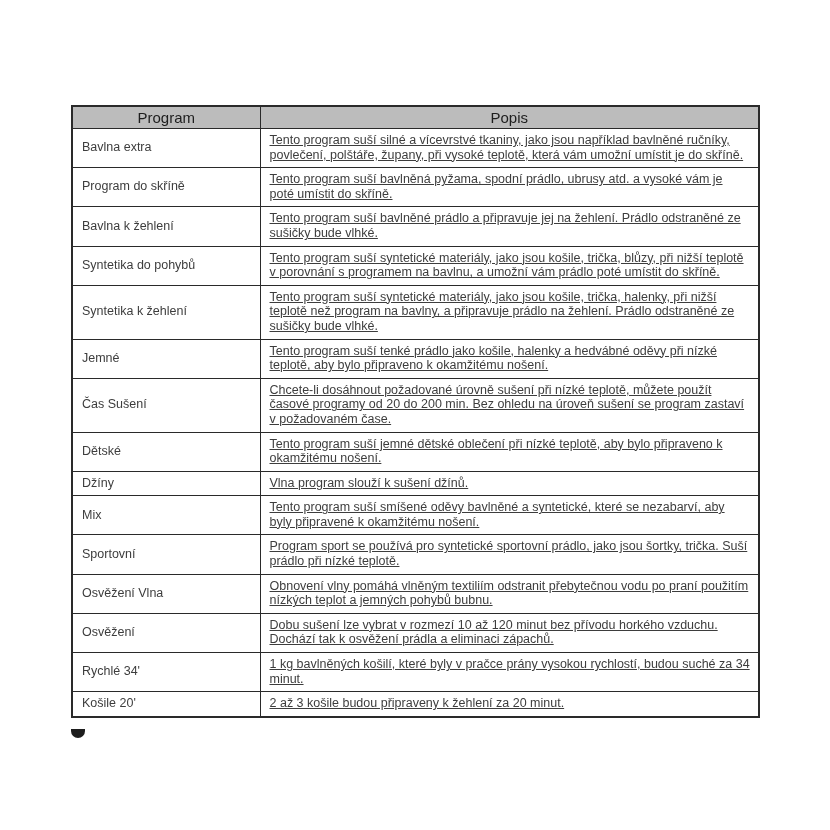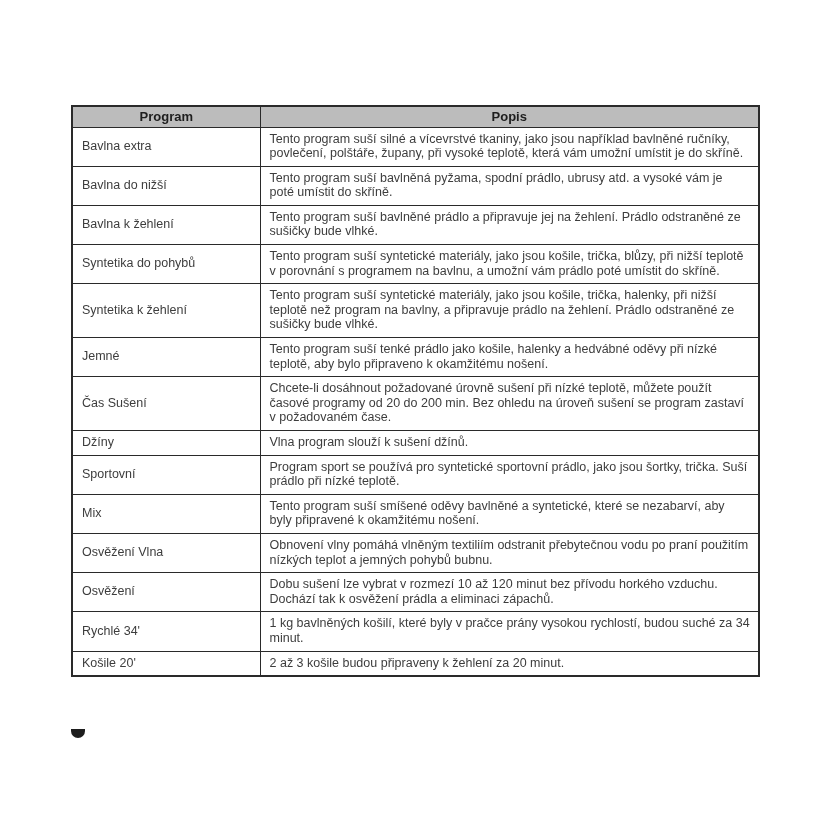--- a/index.html
+++ b/index.html
@@ -27,37 +27,38 @@
   }
   table.program-table col.c1 { width: 188px; }
   table.program-table th,
   table.program-table td {
     border: 1px solid #2a2a2a;
     vertical-align: middle;
   }
   table.program-table th {
     background: #bcbcbc;
     color: #1e1e1e;
-    font-size: 13px;
-    font-weight: bold;
+    font-size: 15px;
+    font-weight: normal;
     text-align: center;
     height: 21px;
     padding: 2px 4px;
   }
   table.program-table td {
     color: #3d3d3d;
     font-size: 12.5px;
     line-height: 14.6px;
   }
   td.prog {
     padding: 4px 6px 5px 9px;
     margin-top: 39px;
   }
   td.desc {
     padding: 4px 8px 5px 9px;
+    text-decoration: underline;
   }
   .bottom-artifact {
     position: absolute;
     left: 71px; top: 729px;
     width: 14px; height: 9px;
     background: #1d1d1d;
     border-radius: 0 0 7px 7px;
   }
 </style>
 </head>
@@ -75,21 +76,21 @@
           <th>Program</th>
           <th>Popis</th>
         </tr>
       </thead>
       <tbody id="table-body">
           <tr>
             <td class="prog">Bavlna extra</td>
             <td class="desc">Tento program suší silné a vícevrstvé tkaniny, jako jsou například bavlněné ručníky, povlečení, polštáře, župany, při vysoké teplotě, která vám umožní umístit je do skříně.</td>
           </tr>
           <tr>
-            <td class="prog">Bavlna do nižší</td>
+            <td class="prog">Program do skříně</td>
             <td class="desc">Tento program suší bavlněná pyžama, spodní prádlo, ubrusy atd. a vysoké vám je poté umístit do skříně.</td>
           </tr>
           <tr>
             <td class="prog">Bavlna k žehlení</td>
             <td class="desc">Tento program suší bavlněné prádlo a připravuje jej na žehlení. Prádlo odstraněné ze sušičky bude vlhké.</td>
           </tr>
           <tr>
             <td class="prog">Syntetika do pohybů</td>
             <td class="desc">Tento program suší syntetické materiály, jako jsou košile, trička, blůzy, při nižší teplotě v porovnání s programem na bavlnu, a umožní vám prádlo poté umístit do skříně.</td>
           </tr>
@@ -99,30 +100,34 @@
           </tr>
           <tr>
             <td class="prog">Jemné</td>
             <td class="desc">Tento program suší tenké prádlo jako košile, halenky a hedvábné oděvy při nízké teplotě, aby bylo připraveno k okamžitému nošení.</td>
           </tr>
           <tr>
             <td class="prog">Čas Sušení</td>
             <td class="desc">Chcete-li dosáhnout požadované úrovně sušení při nízké teplotě, můžete použít časové programy od 20 do 200 min. Bez ohledu na úroveň sušení se program zastaví v požadovaném čase.</td>
           </tr>
           <tr>
+            <td class="prog">Dětské</td>
+            <td class="desc">Tento program suší jemné dětské oblečení při nízké teplotě, aby bylo připraveno k okamžitému nošení.</td>
+          </tr>
+          <tr>
             <td class="prog">Džíny</td>
             <td class="desc">Vlna program slouží k sušení džínů.</td>
           </tr>
           <tr>
+            <td class="prog">Mix</td>
+            <td class="desc">Tento program suší smíšené oděvy bavlněné a syntetické, které se nezabarví, aby byly připravené k okamžitému nošení.</td>
+          </tr>
+          <tr>
             <td class="prog">Sportovní</td>
             <td class="desc">Program sport se používá pro syntetické sportovní prádlo, jako jsou šortky, trička. Suší prádlo při nízké teplotě.</td>
-          </tr>
-          <tr>
-            <td class="prog">Mix</td>
-            <td class="desc">Tento program suší smíšené oděvy bavlněné a syntetické, které se nezabarví, aby byly připravené k okamžitému nošení.</td>
           </tr>
           <tr>
             <td class="prog">Osvěžení Vlna</td>
             <td class="desc">Obnovení vlny pomáhá vlněným textiliím odstranit přebytečnou vodu po praní použitím nízkých teplot a jemných pohybů bubnu.</td>
           </tr>
           <tr>
             <td class="prog">Osvěžení</td>
             <td class="desc">Dobu sušení lze vybrat v rozmezí 10 až 120 minut bez přívodu horkého vzduchu. Dochází tak k osvěžení prádla a eliminaci zápachů.</td>
           </tr>
           <tr>

